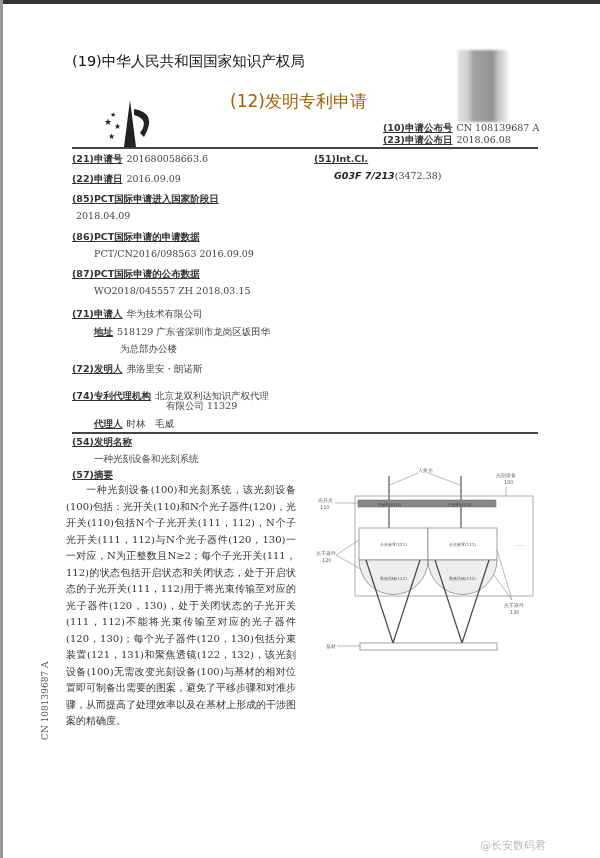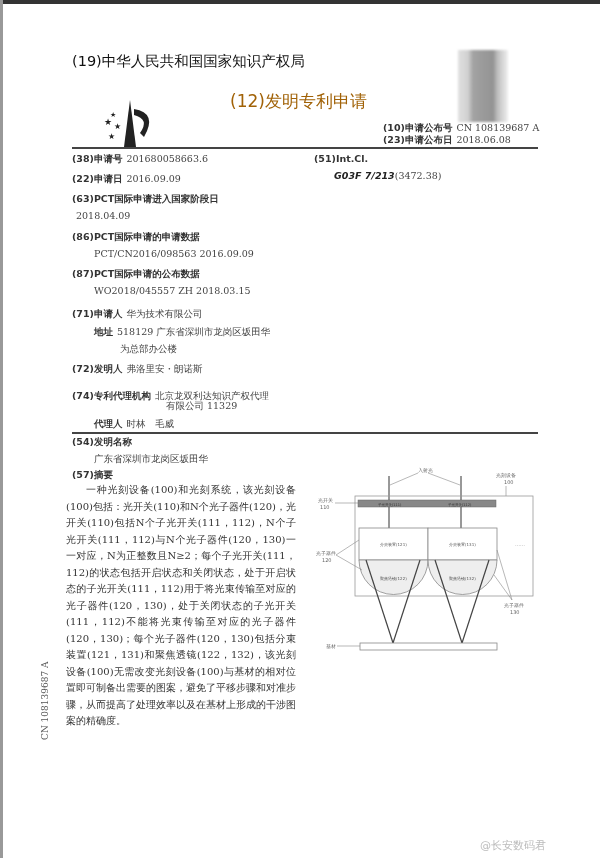--- a/index.html
+++ b/index.html
@@ -8,21 +8,21 @@
   .topbar { position:absolute; left:0; top:0; width:600px; height:4px; background:#333; }
   .leftedge { position:absolute; left:0; top:0; width:3px; height:858px; background:#999; }
   .abs { position:absolute; white-space:nowrap; }
   .hdr1 { left:72px; top:52px; font-size:14.5px; font-family:"DejaVu Sans", sans-serif; color:#111; }
   .hdr2 { left:230px; top:90px; font-size:17px; font-family:"DejaVu Sans", sans-serif; color:#a16207; }
   .qr { left:458px; top:50px; width:50px; height:72px;
         background:linear-gradient(90deg,#ddd 0,#ccc 20%,#999 30%,#888 70%,#bbb 80%,#eee 100%); opacity:.9; filter:blur(1px); }
   .logo { left:100px; top:95px; width:60px; height:55px; }
   .pubno { left:383px; top:122px; font-size:9.5px; }
   .pubdate { left:383px; top:134px; font-size:9.5px; }
-  .lbl { font-family:"DejaVu Sans", sans-serif; font-weight:bold; color:#333; }
+  .lbl { font-family:"DejaVu Sans", sans-serif; font-weight:bold; color:#333;text-decoration:underline; }
   .rule { position:absolute; height:1.5px; background:#444; }
   .f { font-size:9.5px; }
   .val { color:#444; margin-left:4px; }
   .ipc { font-family:"DejaVu Sans", sans-serif; font-style:italic; font-weight:bold; }
   .abstract { position:absolute; left:66px; top:482px; width:230px; font-size:10px; line-height:16.5px; color:#333;
               text-indent:2em; text-align:justify; white-space:normal; }
   .sidecode { position:absolute; left:40px; top:740px; transform:rotate(-90deg); transform-origin:left top;
               font-size:9px; color:#555; white-space:nowrap; }
   .wm { left:480px; top:838px; font-size:11px; color:#bbb; font-family:"DejaVu Sans", sans-serif; }
   svg text { font-family:"DejaVu Sans", sans-serif; }
@@ -50,26 +50,26 @@
 <div class="abs pubno">
   <span class="lbl">(10)申请公布号</span><span class="val">CN 108139687 A</span>
 </div>
 <div class="abs pubdate">
   <span class="lbl">(23)申请公布日</span><span class="val">2018.06.08</span>
 </div>
 
 <div class="rule" style="left:72px; top:147px; width:466px;"></div>
 
 <div class="abs f" style="left:72px; top:153px;">
-  <span class="lbl">(38)申请号</span><span class="val">201680058663.6</span>
+  <span class="lbl">(21)申请号</span><span class="val">201680058663.6</span>
 </div>
 <div class="abs f" style="left:72px; top:173px;">
   <span class="lbl">(22)申请日</span><span class="val">2016.09.09</span>
 </div>
-<div class="abs f lbl" style="left:72px; top:193px;">(63)PCT国际申请进入国家阶段日</div>
+<div class="abs f lbl" style="left:72px; top:193px;">(85)PCT国际申请进入国家阶段日</div>
 <div class="abs f" style="left:76px; top:210px; color:#444;">2018.04.09</div>
 <div class="abs f lbl" style="left:72px; top:231px;">(86)PCT国际申请的申请数据</div>
 <div class="abs f" style="left:94px; top:248px; color:#444;">PCT/CN2016/098563 2016.09.09</div>
 <div class="abs f lbl" style="left:72px; top:268px;">(87)PCT国际申请的公布数据</div>
 <div class="abs f" style="left:94px; top:285px; color:#444;">WO2018/045557 ZH 2018.03.15</div>
 
 <div class="abs f" style="left:72px; top:308px;">
   <span class="lbl">(71)申请人</span><span class="val">华为技术有限公司</span>
 </div>
 <div class="abs f" style="left:94px; top:326px;">
@@ -88,21 +88,21 @@
 </div>
 
 <div class="abs f lbl" style="left:314px; top:153px;">(51)Int.Cl.</div>
 <div class="abs f" style="left:334px; top:170px;">
   <span class="ipc">G03F 7/213</span><span style="color:#444;">(3472.38)</span>
 </div>
 
 <div class="rule" style="left:72px; top:432px; width:466px;"></div>
 
 <div class="abs f lbl" style="left:72px; top:436px;text-align:center;">(54)发明名称</div>
-<div class="abs f" style="left:94px; top:453px; color:#444;">广东省深圳市龙岗区坂田华</div>
+<div class="abs f" style="left:94px; top:453px; color:#444;">一种光刻设备和光刻系统</div>
 <div class="abs f lbl" style="left:72px; top:469px;">(57)摘要</div>
 <div class="abstract">一种光刻设备(100)和光刻系统，该光刻设备(100)包括：光开关(110)和N个光子器件(120)，光开关(110)包括N个子光开关(111，112)，N个子光开关(111，112)与N个光子器件(120，130)一一对应，N为正整数且N≥2；每个子光开关(111，112)的状态包括开启状态和关闭状态，处于开启状态的子光开关(111，112)用于将光束传输至对应的光子器件(120，130)，处于关闭状态的子光开关(111，112)不能将光束传输至对应的光子器件(120，130)；每个光子器件(120，130)包括分束装置(121，131)和聚焦透镜(122，132)，该光刻设备(100)无需改变光刻设备(100)与基材的相对位置即可制备出需要的图案，避免了平移步骤和对准步骤，从而提高了处理效率以及在基材上形成的干涉图案的精确度。</div>
 
 <div class="sidecode">CN 108139687 A</div>
 
 <svg class="abs" style="left:300px; top:440px;" width="240" height="220" viewBox="0 0 240 220">
 
   <text x="118" y="32" font-size="5" fill="#666">入射光</text>
   <line x1="118" y1="33" x2="90" y2="45" stroke="#888" stroke-width=".6"></line>
   <line x1="128" y1="33" x2="160" y2="45" stroke="#888" stroke-width=".6"></line>

